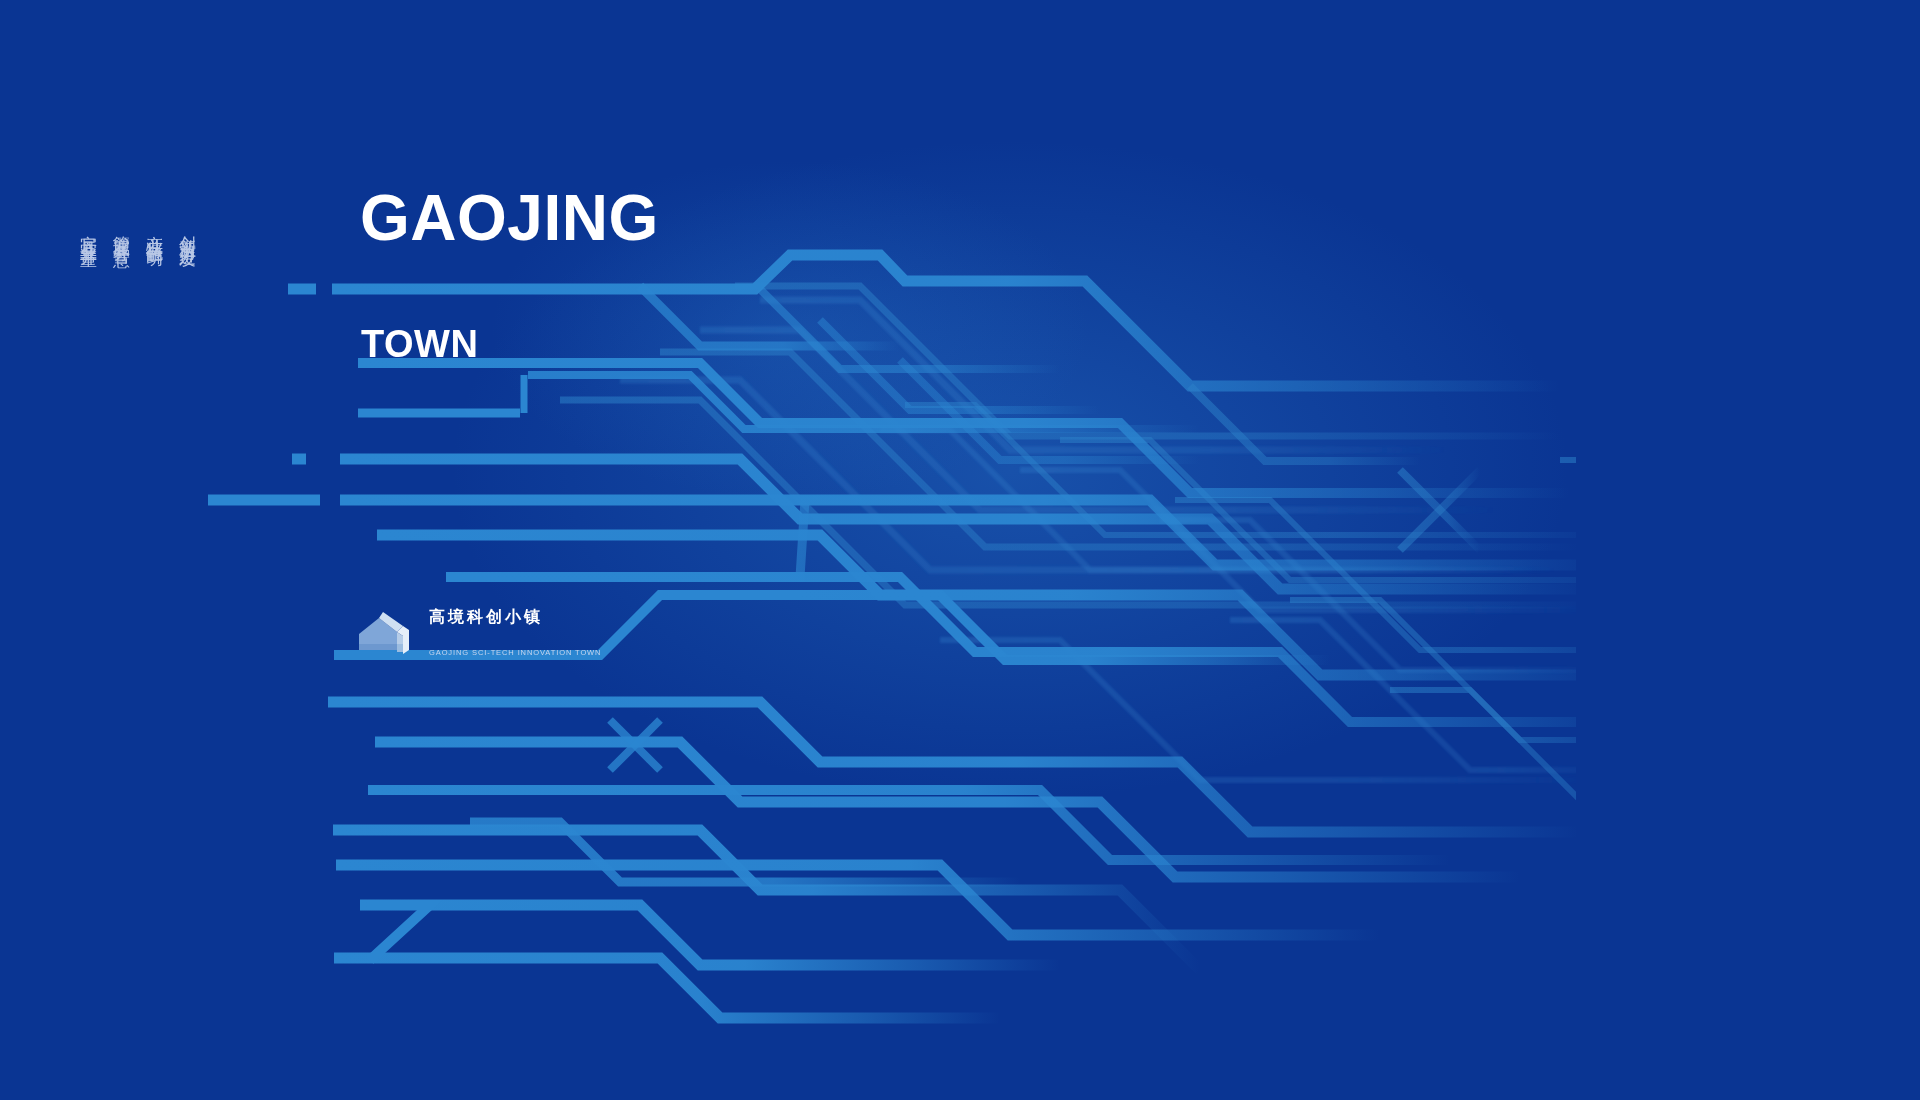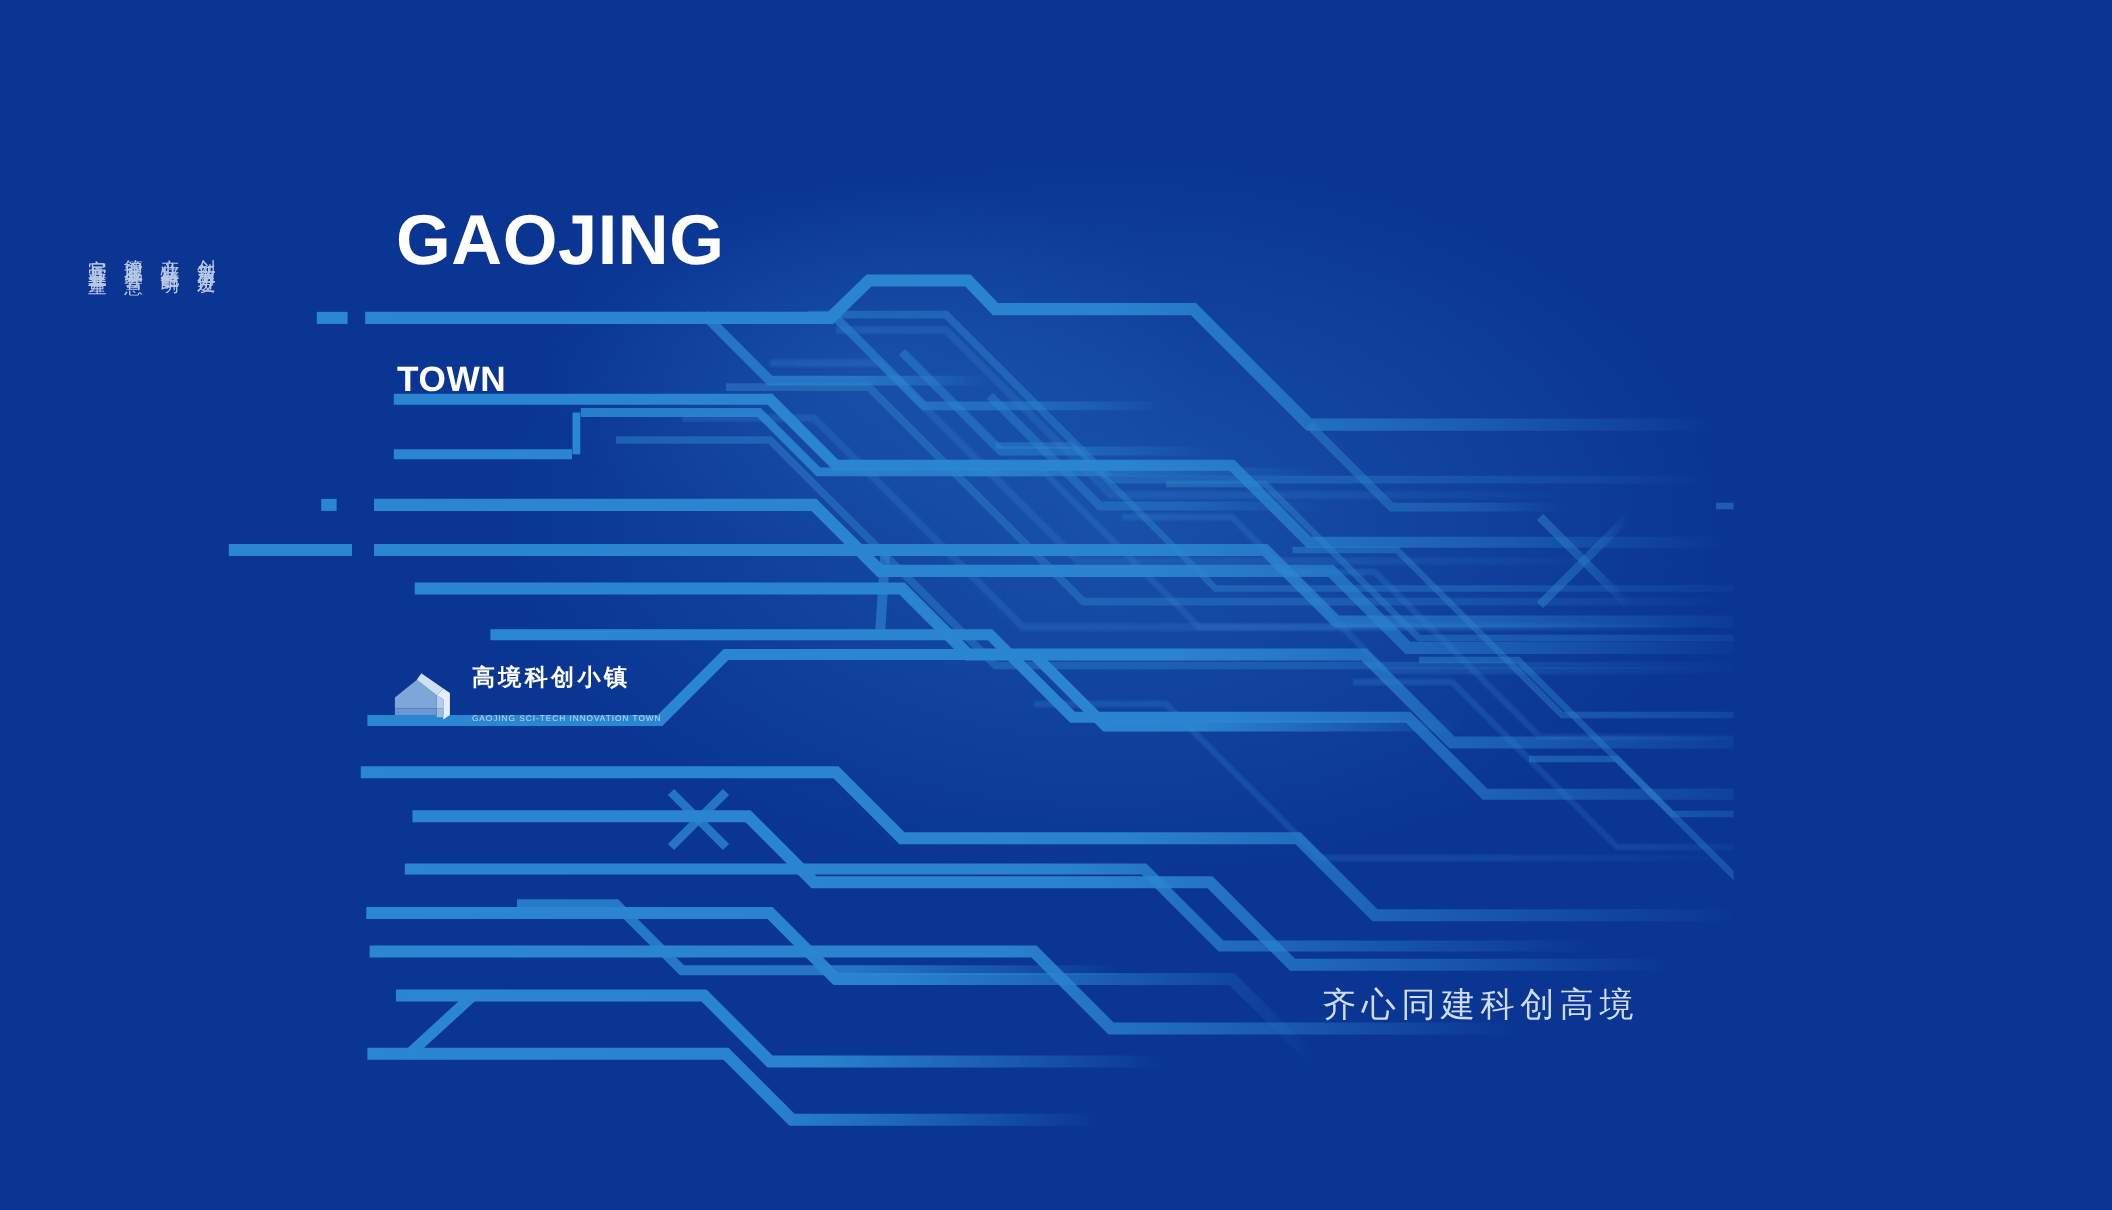--- a/index.html
+++ b/index.html
@@ -25,21 +25,21 @@
     letter-spacing:0.5px;
     white-space:pre;
   }
   .headline .ln{display:block;}
 
   .townword{
     position:absolute;
     left:361px;top:325px;
     color:#ffffff;
     font-weight:bold;
-    font-size:32px;
+    font-size:38px;
     line-height:38px;
     letter-spacing:0.5px;
   }
 
   
   .vslogan{
     position:absolute;
     left:78px;top:222px;
     display:flex;
     flex-direction:row-reverse;
@@ -73,21 +73,21 @@
   .logo{
     position:absolute;
     left:357px;top:606px;
     display:flex;
     align-items:center;
     gap:10px;
   }
   .logo-mark{width:62px;height:44px;display:block;}
   .logo-words{display:flex;flex-direction:column;justify-content:center;}
   .logo-cn{
-    color:#ffffff;font-size:21px;font-weight:bold;
+    color:#ffffff;font-size:16px;font-weight:bold;
     letter-spacing:3px;line-height:22px;white-space:nowrap;
   }
   .logo-en{
     color:#c6d6ef;font-size:7.5px;letter-spacing:0.9px;
     line-height:11px;white-space:nowrap;margin-top:19px;
   }
 </style>
 </head>
 <body>
 
@@ -227,16 +227,15 @@
       <rect x="40" y="34" width="6" height="8" fill="#9bbce0"></rect>
       <polygon points="2,34 40,34 40,40 2,40" fill="#6d98cf"></polygon>
     </svg>
     <div class="logo-words">
       <div class="logo-cn">高境科创小镇</div>
       <div class="logo-en">GAOJING SCI-TECH INNOVATION TOWN</div>
     </div>
   </div>
 
   <div class="bslogan">
-    <span>齐心同建科创高境</span>
   </div>
 
 </div>
 
 </body></html>

